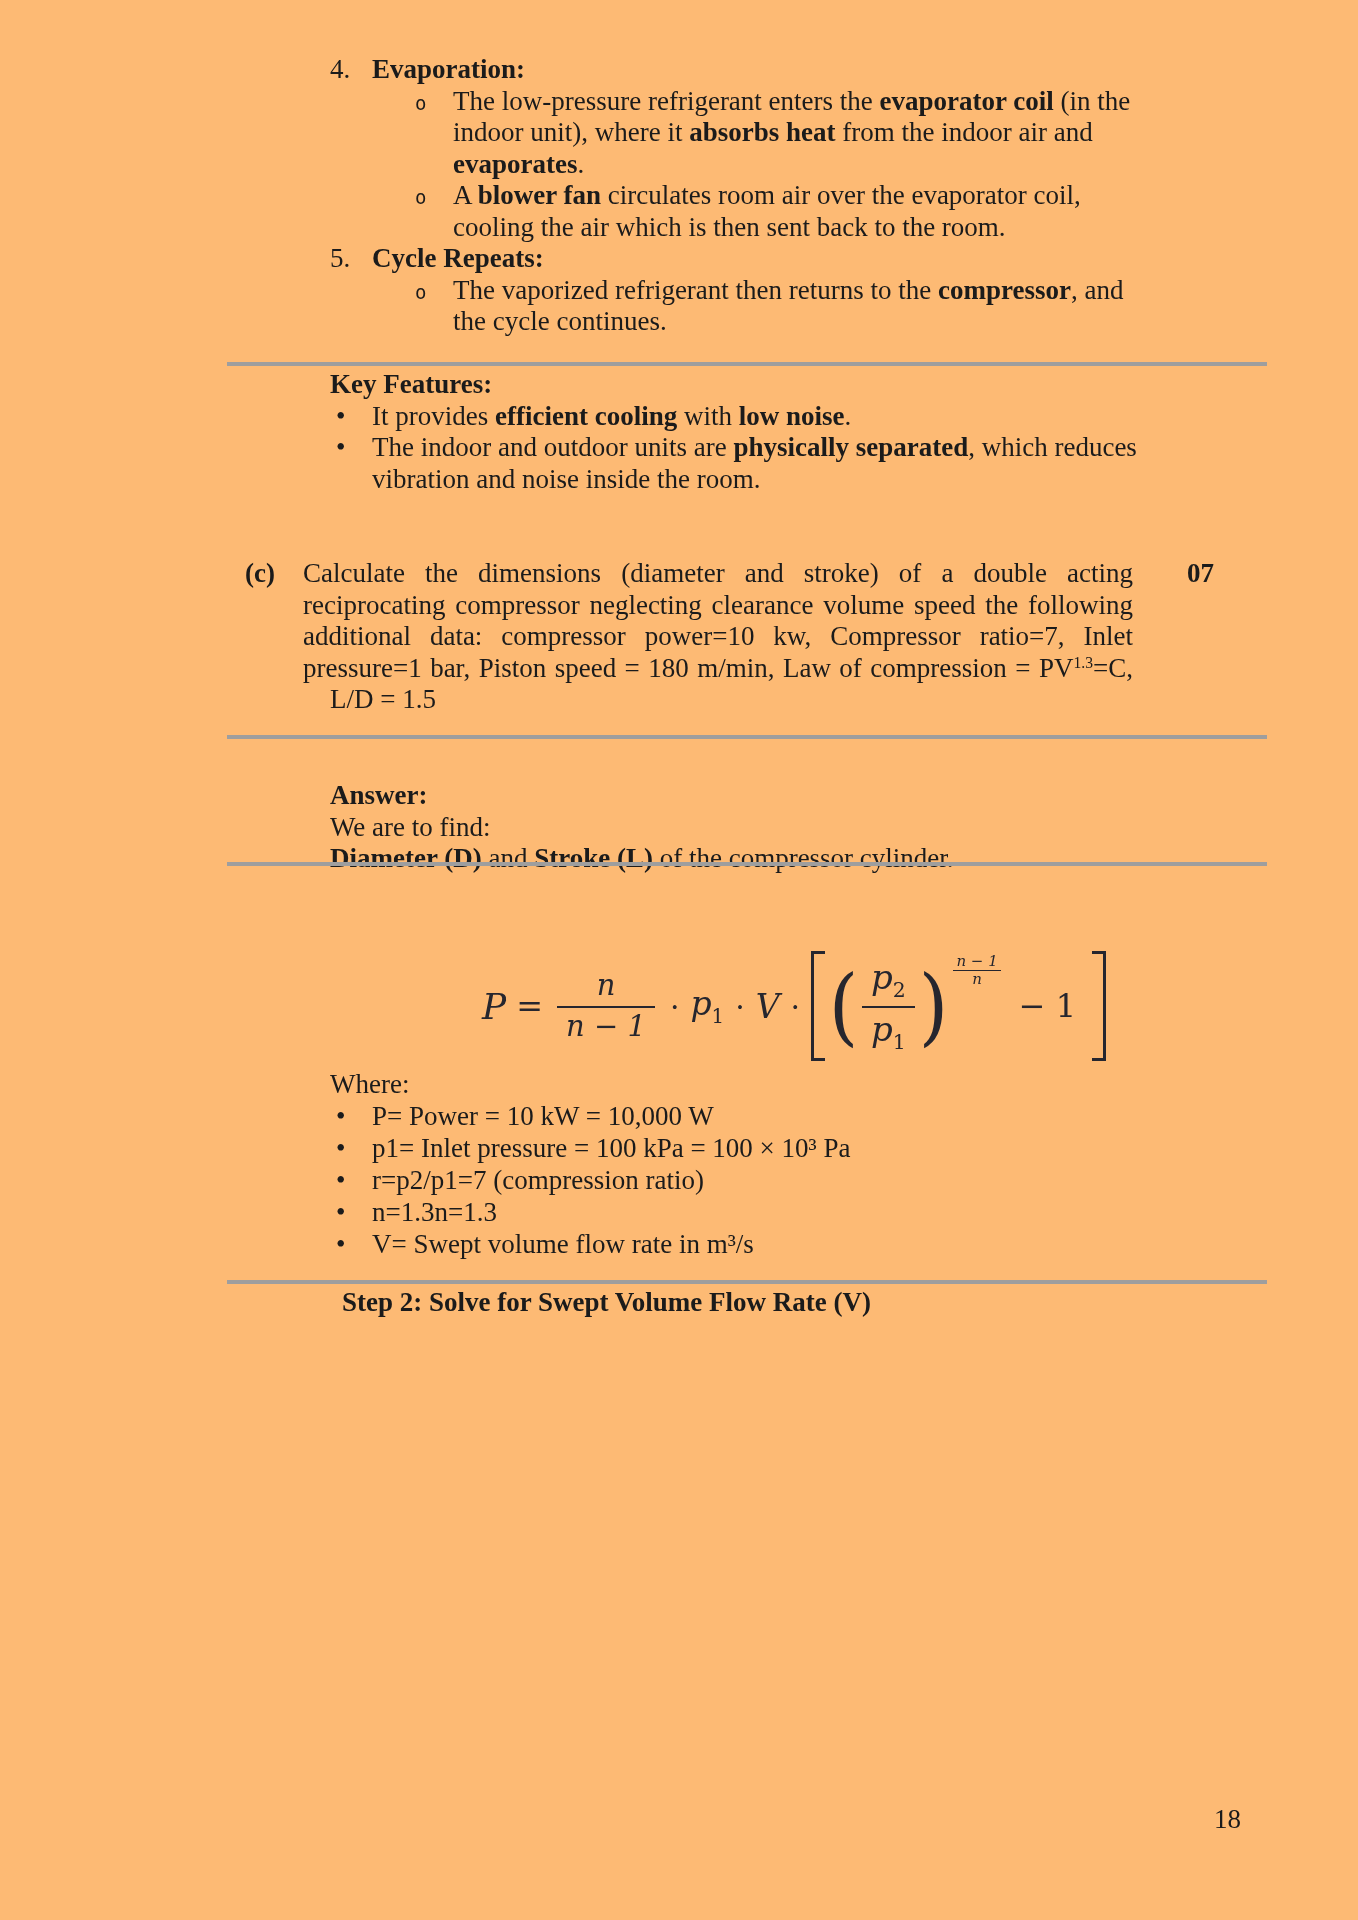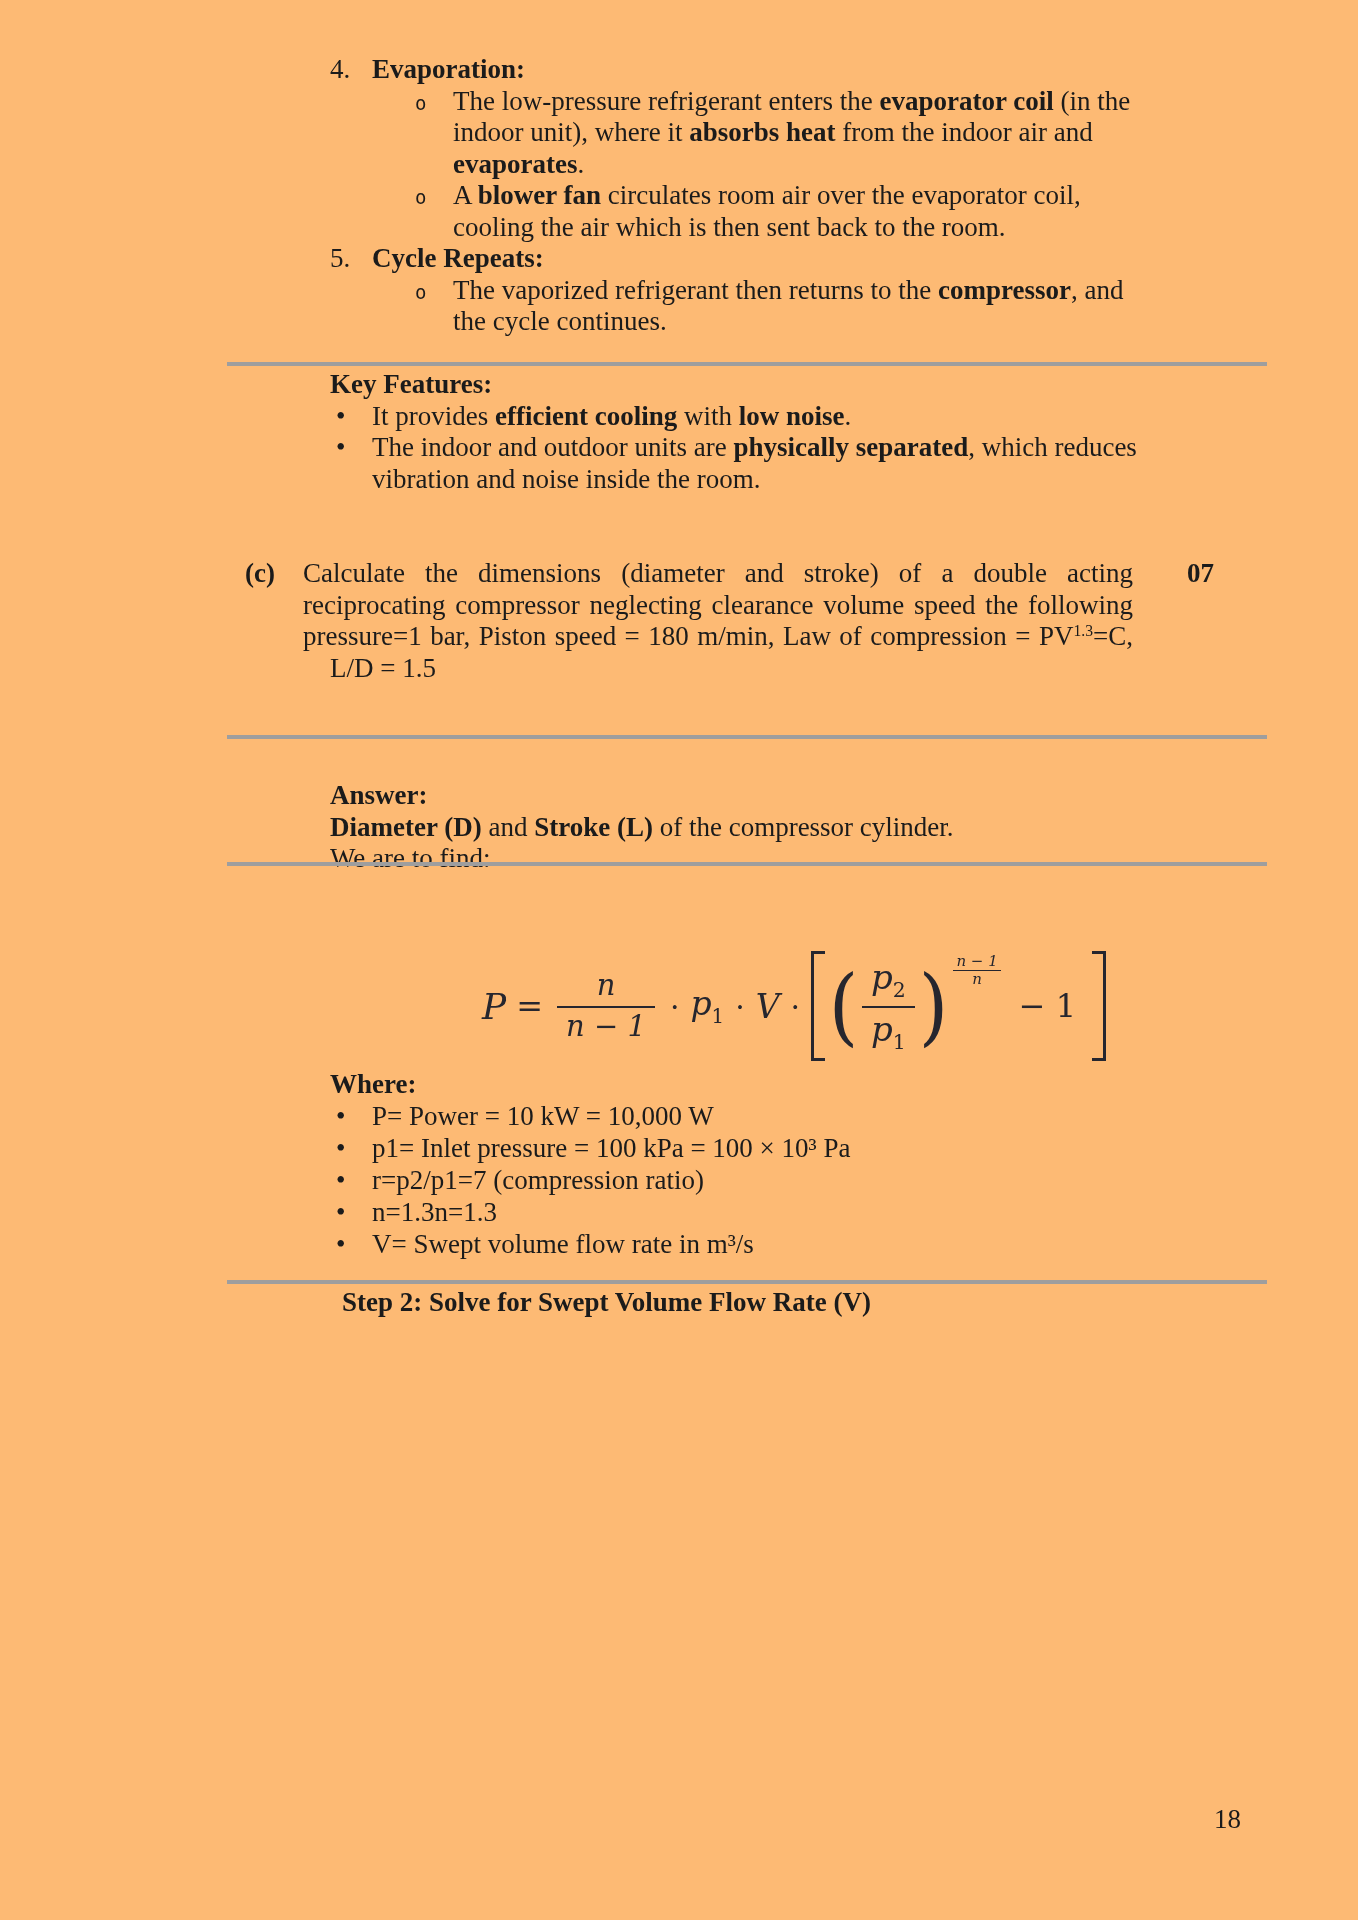--- a/index.html
+++ b/index.html
@@ -118,32 +118,33 @@
     <div class="line kline">
       <span><span>vibration and noise inside the room.</span></span>
     </div>
   </section>
 
   <section class="abs" style="left:245px;top:558px;width:960px;">
     <span class="b abs" style="left:0;top:0;line-height:31.5px;">(c)</span>
     <div class="qpara" style="margin-left:58px;">
       <div class="jline"><span>Calculate the dimensions (diameter and stroke) of a double acting</span></div>
       <div class="jline"><span>reciprocating compressor neglecting clearance volume speed the following</span></div>
+      <div class="jline"><span>additional data: compressor power=10 kw, Compressor ratio=7, Inlet</span></div>
       <div class="jline"><span>pressure=1 bar, Piston speed = 180 m/min, Law of compression = PV</span><sup>1.3</sup><span>=C,</span></div>
       <div class="line" style="margin-left:27px;">L/D = 1.5</div>
     </div>
   </section>
   <div class="abs b" style="left:1187px;top:558px;line-height:31.5px;">07</div>
 
   <div class="hr" style="top:735px;"></div>
 
   <section class="abs" style="left:330px;top:780px;width:700px;">
     <div class="line b">Answer:</div>
+    <div class="line">We are to find:</div>
     <div class="line"><span class="b">Diameter (D)</span><span> and </span><span class="b">Stroke (L)</span><span> of the compressor cylinder.</span></div>
-    <div class="line">We are to find:</div>
   </section>
 
   <div class="hr" style="top:862px;"></div>
 
 
   <section class="formula">
     <span class="f-var f-P">P</span>
     <span class="f-op">=</span>
     <span class="f-frac">
       <span class="fnum">n</span>
@@ -163,21 +164,21 @@
     <span class="f-paren">)</span>
     <span class="f-exp">
       <span class="fnum">n − 1</span>
       <span class="fden">n</span>
     </span>
     <span class="f-minusone">− 1</span>
     <span class="f-bracket f-br"></span>
   </section>
 
   <section class="abs" style="left:330px;top:1068px;width:700px;">
-    <div class="line" style="line-height:32px;font-weight:bold;">Where:</div>
+    <div class="line" style="line-height:32px;">Where:</div>
     <div class="line kline" style="line-height:32px;">
       <span class="bdot">•</span>
       <span>P= Power = 10 kW = 10,000 W</span>
     </div>
     <div class="line kline" style="line-height:32px;">
       <span class="bdot">•</span>
       <span>p1= Inlet pressure = 100 kPa = 100 × 10³ Pa</span>
     </div>
     <div class="line kline" style="line-height:32px;">
       <span class="bdot">•</span>

